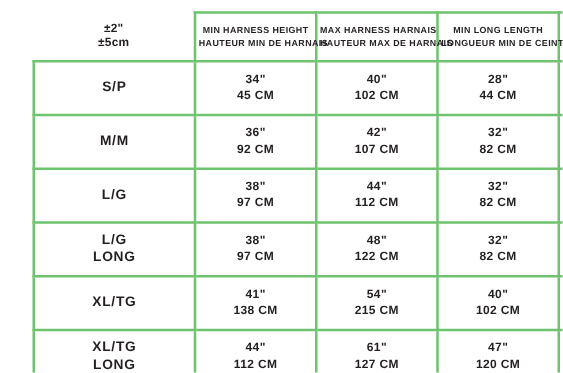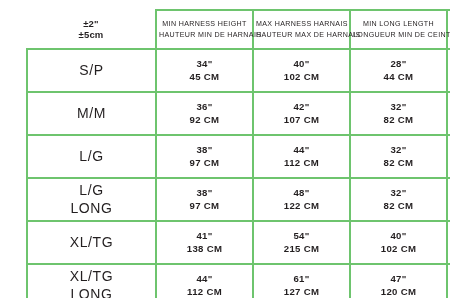--- a/index.html
+++ b/index.html
@@ -64,41 +64,41 @@
     letter-spacing: 0.2px;
   }
   .tolerance .tol-line {
     display: block;
     white-space: nowrap;
   }
 
   .head-en, .head-fr {
     display: block;
     font-size: 7.1px;
-    font-weight: normal;
+    font-weight: bold;
     line-height: 1.45;
     letter-spacing: 0.35px;
     white-space: nowrap;
     color: #231f20;
   }
 
   
   tr.data-row td {
     height: 41px;
     padding: 0 2px;
     vertical-align: middle;
     text-align: center;
     border: 2px solid #6ec46e;
     color: #231f20;
   }
 
   .size-label {
     display: block;
-    font-size: 14px;
-    font-weight: normal;
+    font-size: 11px;
+    font-weight: bold;
     line-height: 1.22;
     letter-spacing: 0.6px;
     white-space: nowrap;
   }
 
   .val-in, .val-cm {
     display: block;
     font-size: 9.6px;
     font-weight: bold;
     line-height: 1.28;

